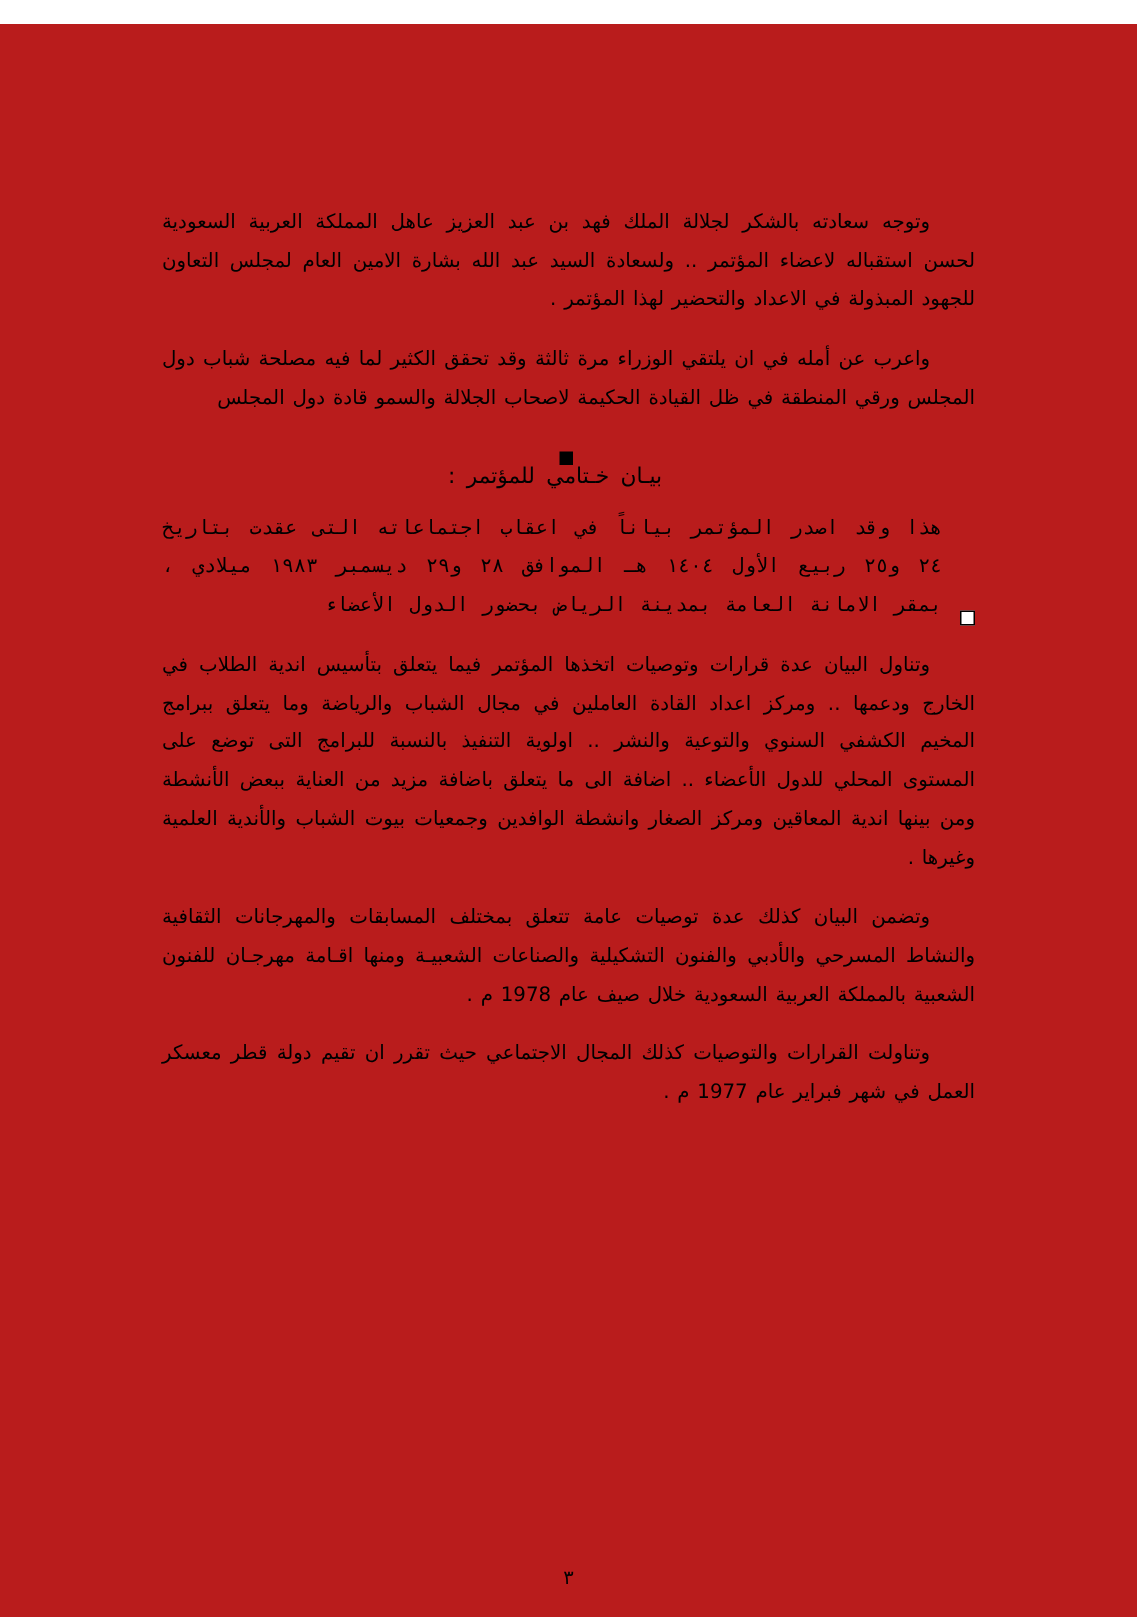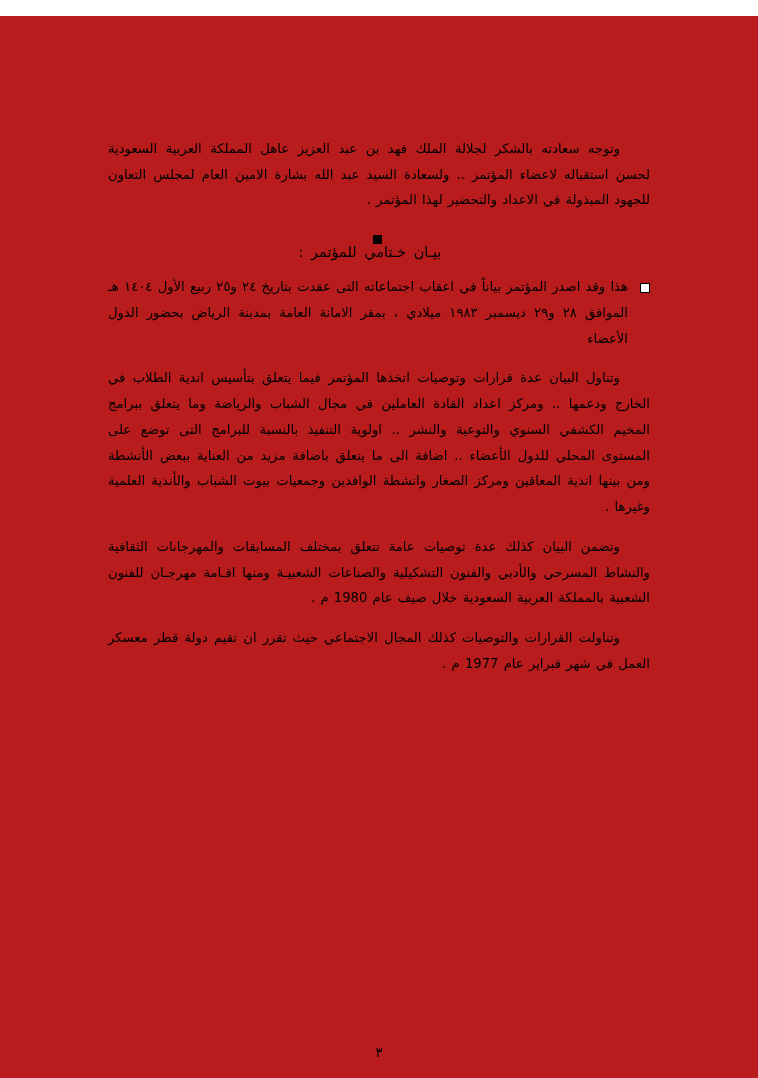--- a/index.html
+++ b/index.html
@@ -55,22 +55,23 @@
     flex: 0 0 auto;
   }
   .heading-text {
     font-size: 14.5px;
     letter-spacing: 1.2px;
     word-spacing: 3px;
   }
   .bullet-row {
     display: flex;
     flex-direction: row;
-    align-items: flex-start;
+    align-items: flex-end;
     margin: 0 0 14px 0;
+    font-family: Liberation Mono, monospace;
   }
   .bullet-hollow {
     width: 8px;
     height: 8px;
     border: 1px solid #000000;
     background: #ffffff;
     display: inline-block;
     margin-left: 12px;
     margin-top: 9px;
     flex: 0 0 auto;
@@ -93,35 +94,36 @@
   }
 </style>
 </head>
 <body>
 
 <div class="page">
   <div class="content">
 
     <p class="para indent">وتوجه سعادته بالشكر لجلالة الملك فهد بن عبد العزيز عاهل المملكة العربية السعودية لحسن استقباله لاعضاء المؤتمر .. ولسعادة السيد عبد الله بشارة الامين العام لمجلس التعاون للجهود المبذولة في الاعداد والتحضير لهذا المؤتمر .</p>
 
+    <p class="para indent">واعرب عن أمله في ان يلتقي الوزراء مرة ثالثة وقد تحقق الكثير لما فيه مصلحة شباب دول المجلس ورقي المنطقة في ظل القيادة الحكيمة لاصحاب الجلالة والسمو قادة دول المجلس</p>
 
     <div class="heading-row">
       <span class="bullet-square"></span>
       <span class="heading-text">بيـان خـتامي للمؤتمر :</span>
     </div>
 
     <div class="bullet-row">
       <span class="bullet-hollow"></span>
       <span class="bullet-body">هذا وقد اصدر المؤتمر بياناً في اعقاب اجتماعاته التى عقدت بتاريخ ٢٤ و٢٥ ربيع الأول ١٤٠٤ هـ الموافق ٢٨ و٢٩ ديسمبر ١٩٨٣ ميلادي ، بمقر الامانة العامة بمدينة الرياض بحضور الدول الأعضاء</span>
     </div>
 
     <p class="para indent">وتناول البيان عدة قرارات وتوصيات اتخذها المؤتمر فيما يتعلق بتأسيس اندية الطلاب في الخارج ودعمها .. ومركز اعداد القادة العاملين في مجال الشباب والرياضة وما يتعلق ببرامج المخيم الكشفي السنوي والتوعية والنشر .. اولوية التنفيذ بالنسبة للبرامج التى توضع على المستوى المحلي للدول الأعضاء .. اضافة الى ما يتعلق باضافة مزيد من العناية ببعض الأنشطة ومن بينها اندية المعاقين ومركز الصغار وانشطة الوافدين وجمعيات بيوت الشباب والأندية العلمية وغيرها .</p>
 
 
-    <p class="para indent">وتضمن البيان كذلك عدة توصيات عامة تتعلق بمختلف المسابقات والمهرجانات الثقافية والنشاط المسرحي والأدبي والفنون التشكيلية والصناعات الشعبيـة ومنها اقـامة مهرجـان للفنون الشعبية بالمملكة العربية السعودية خلال صيف عام 1980 م .</p>
+    <p class="para indent">وتضمن البيان كذلك عدة توصيات عامة تتعلق بمختلف المسابقات والمهرجانات الثقافية والنشاط المسرحي والأدبي والفنون التشكيلية والصناعات الشعبيـة ومنها اقـامة مهرجـان للفنون الشعبية بالمملكة العربية السعودية خلال صيف عام 1978 م .</p>
 
     <p class="para indent">وتناولت القرارات والتوصيات كذلك المجال الاجتماعي حيث تقرر ان تقيم دولة قطر معسكر العمل في شهر فبراير عام 1977 م .</p>
 
 
   </div>
 
   <div class="page-number">٣</div>
 </div>
 
 </body></html>

